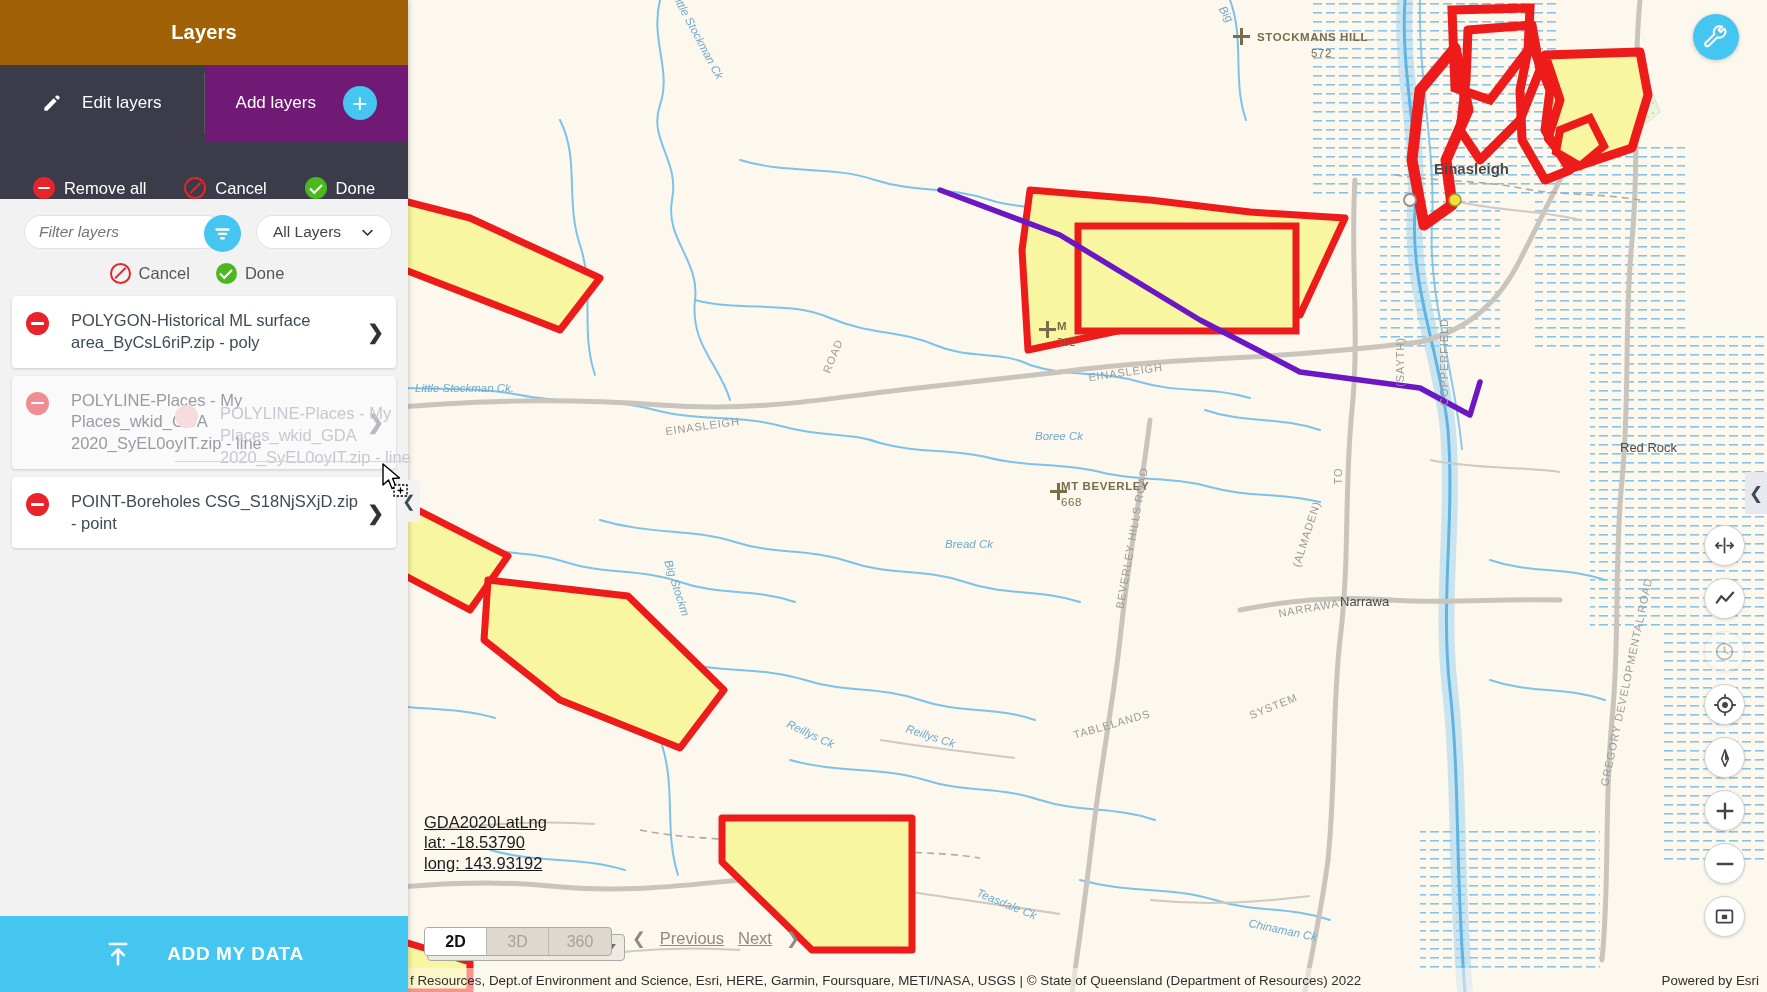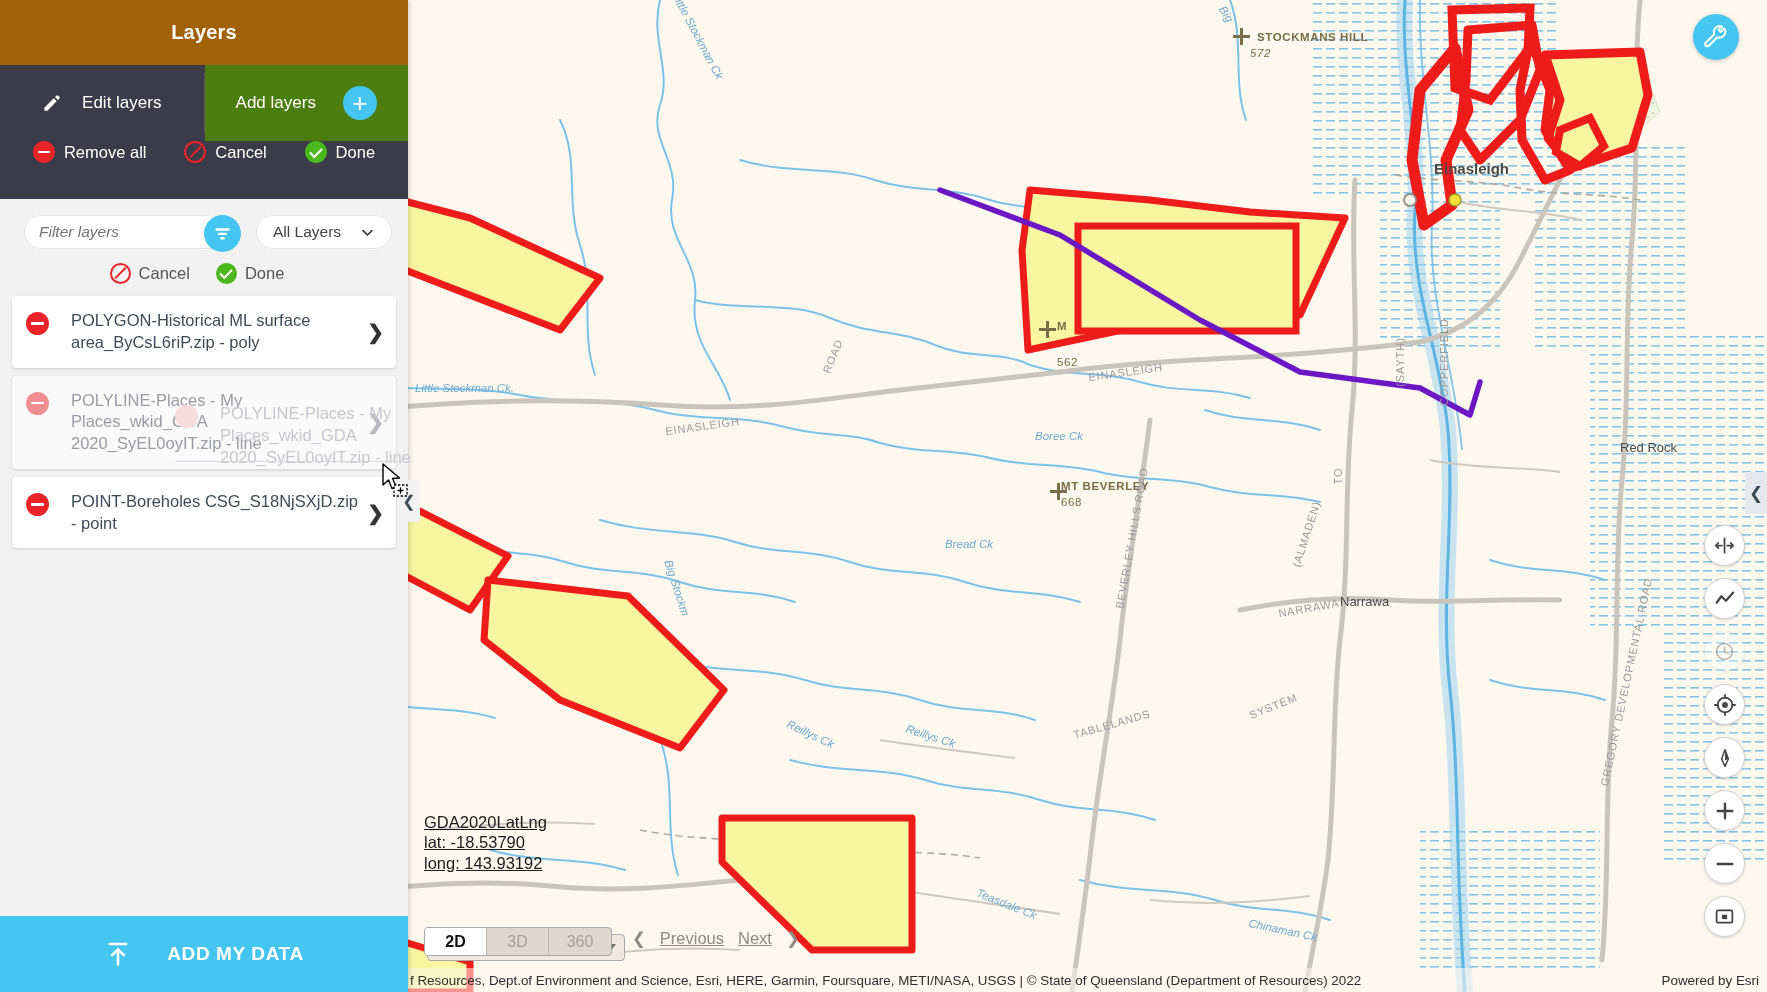--- a/index.html
+++ b/index.html
@@ -30,31 +30,31 @@
     font-size:20px; font-weight:bold; letter-spacing:.2px;
   }
   #panel-tabs{
     background:#3b3b4a; height:76px; display:flex; align-items:stretch;
   }
   .panel-tab{
     flex:1; display:flex; align-items:center; justify-content:center;
     color:#fff; font-size:17px; gap:21px; cursor:pointer;
   }
   .panel-tab.active{ background:#3b3b4a; }
-  .panel-tab.sel{ background:#4d7c0f;justify-content:center; }
+  .panel-tab.sel{ background:#701a75;justify-content:center; }
   .tab-div{ width:1px; background:#585868; margin:8px 0;}
   .pencil{ width:19px; height:19px; display:inline-block; position:relative;}
   .pencil svg{ display:block; }
   .plus-circle{
     width:34px;height:34px;border-radius:50%;background:#45c6f0;color:#fff;
     display:flex;align-items:center;justify-content:center;font-size:26px;
     line-height:1; font-weight:300; margin-left:6px;
   }
   #panel-actions{
-    background:#3b3b4a; height:58px; display:flex; align-items:flex-start;
+    background:#3b3b4a; height:58px; display:flex; align-items:flex-end;
     justify-content:space-around; padding:0 14px;
   }
   .act{ display:flex;align-items:center;gap:9px;color:#fff;font-size:16.5px;cursor:pointer;}
   .ic{ width:22px;height:22px;border-radius:50%;display:inline-flex;
        align-items:center;justify-content:center;flex:0 0 auto;}
   .ic-remove{ background:#e8232a; }
   .ic-remove::after{content:"";width:12px;height:2.5px;background:#fff;border-radius:1px;}
   .ic-cancel{ border:2.3px solid #e8232a; position:relative;}
   .ic-cancel::after{content:"";position:absolute;width:15px;height:2.3px;background:#e8232a;transform:rotate(-45deg);}
   .ic-done{ background:#4bb81e; position:relative;}
@@ -328,27 +328,27 @@
     <circle cx="1410" cy="200" r="6" fill="#fdf8ee" stroke="#8f8f8f" stroke-width="1.8"></circle>
 
     <g fill="#7a6b49">
       <path d="M1240 35 l0 -7 l3 0 l0 7 l7 0 l0 3 l-7 0 l0 7 l-3 0 l0 -7 l-7 0 l0 -3 z"></path>
       <path d="M1057 490 l0 -7 l3 0 l0 7 l7 0 l0 3 l-7 0 l0 7 l-3 0 l0 -7 l-7 0 l0 -3 z"></path>
       <path d="M1046 328 l0 -7 l3 0 l0 7 l7 0 l0 3 l-7 0 l0 7 l-3 0 l0 -7 l-7 0 l0 -3 z"></path>
     </g>
   </svg>
 
   <div class="maplbl" style="left:1257px;top:31px;">STOCKMANS HILL</div>
-  <div class="maplbl small" style="left:1250px;top:47px;font-style:italic;">572</div>
+  <div class="maplbl small" style="left:1311px;top:47px;">572</div>
 
   <div class="maplbl" style="left:1061px;top:480px;">MT BEVERLEY</div>
   <div class="maplbl small" style="left:1061px;top:496px;">668</div>
 
   <div class="maplbl" style="left:1057px;top:320px;">M</div>
-  <div class="maplbl small" style="left:1057px;top:356px;">562</div>
+  <div class="maplbl small" style="left:1057px;top:336px;font-family:Liberation Serif, serif;">562</div>
 
   <div class="townlbl" style="left:1434px;top:160px;">Einasleigh</div>
   <div class="townlbl" style="left:1620px;top:440px;font-size:13px;font-weight:normal;">Red Rock</div>
   <div class="townlbl" style="left:1340px;top:594px;font-size:13px;font-weight:normal;">Narrawa</div>
 
   <div class="rivlbl" style="left:650px;top:30px;transform:rotate(62deg);">Little Stockman Ck</div>
   <div class="rivlbl" style="left:415px;top:382px;">Little  Stockman  Ck.</div>
   <div class="rivlbl" style="left:1035px;top:430px;">Boree  Ck</div>
   <div class="rivlbl" style="left:945px;top:538px;">Bread  Ck</div>
   <div class="rivlbl" style="left:905px;top:730px;transform:rotate(18deg);">Reillys  Ck</div>

